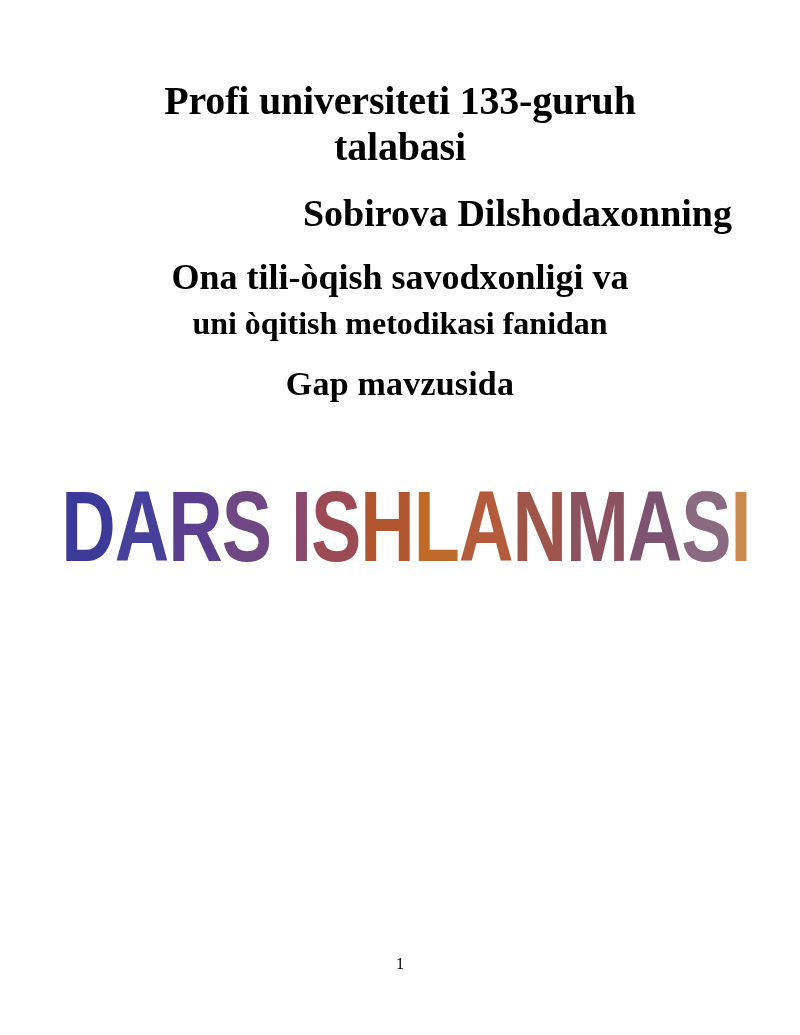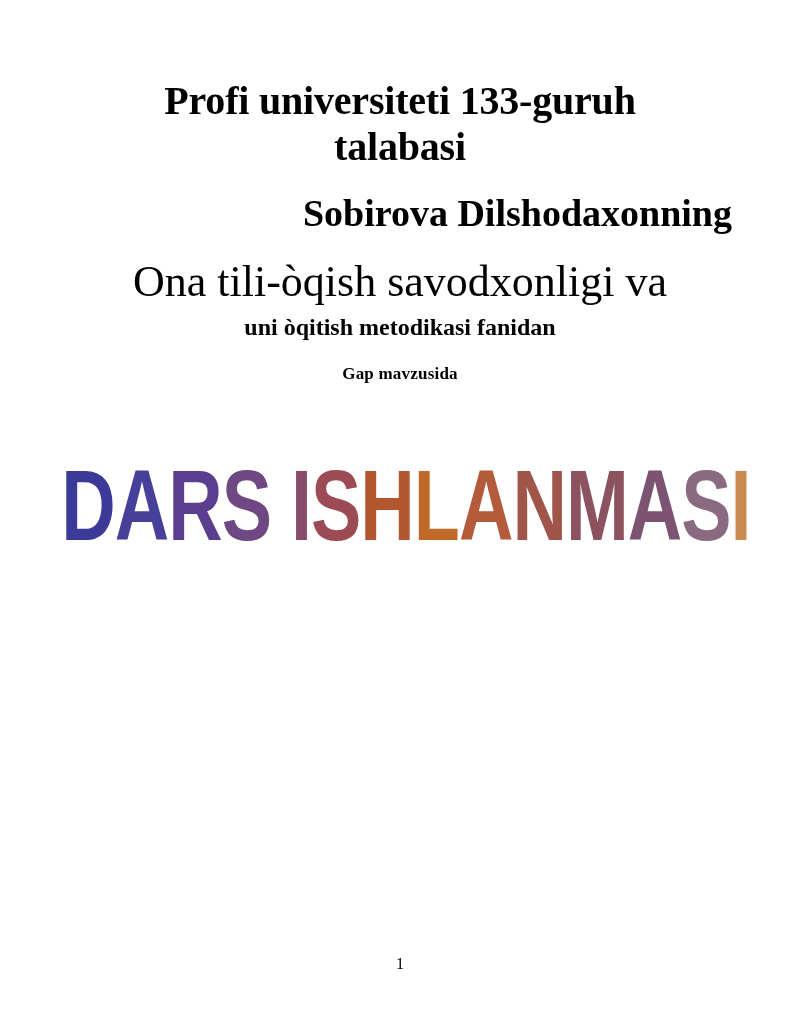--- a/index.html
+++ b/index.html
@@ -33,35 +33,35 @@
     margin: 18px 40px 0 40px;
   }
   .line-2 {
     font-size: 38px;
     font-weight: bold;
     line-height: 1.2;
     margin-top: 20px;
     text-align: right;
   }
   .line-3 {
-    font-size: 44px;
-    font-weight: normal;
+    font-size: 36px;
+    font-weight: bold;
     line-height: 1.2;
     margin-top: 20px;
     margin-left: 6px;
     margin-right: 6px;
   }
   .line-4 {
-    font-size: 24px;
+    font-size: 32px;
     font-weight: bold;
     line-height: 1.2;
     margin-top: 4px;
   }
   .line-5 {
-    font-size: 17px;
+    font-size: 34px;
     font-weight: bold;
     line-height: 1.2;
     margin-top: 22px;
     letter-spacing: 0.2px;
   }
   .wordart-wrap {
     margin-top: 72px;
     text-align: left;
     height: 130px;
   }

